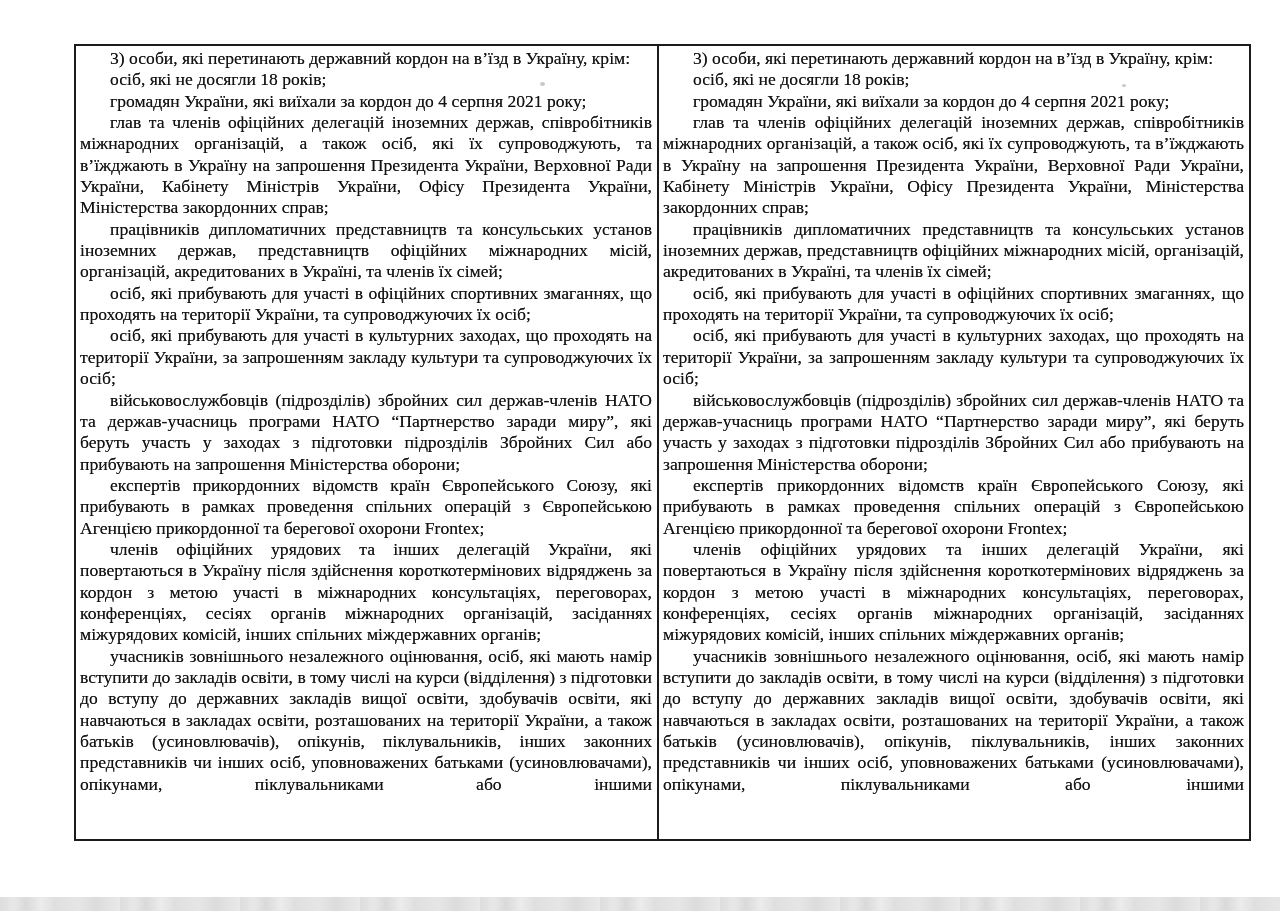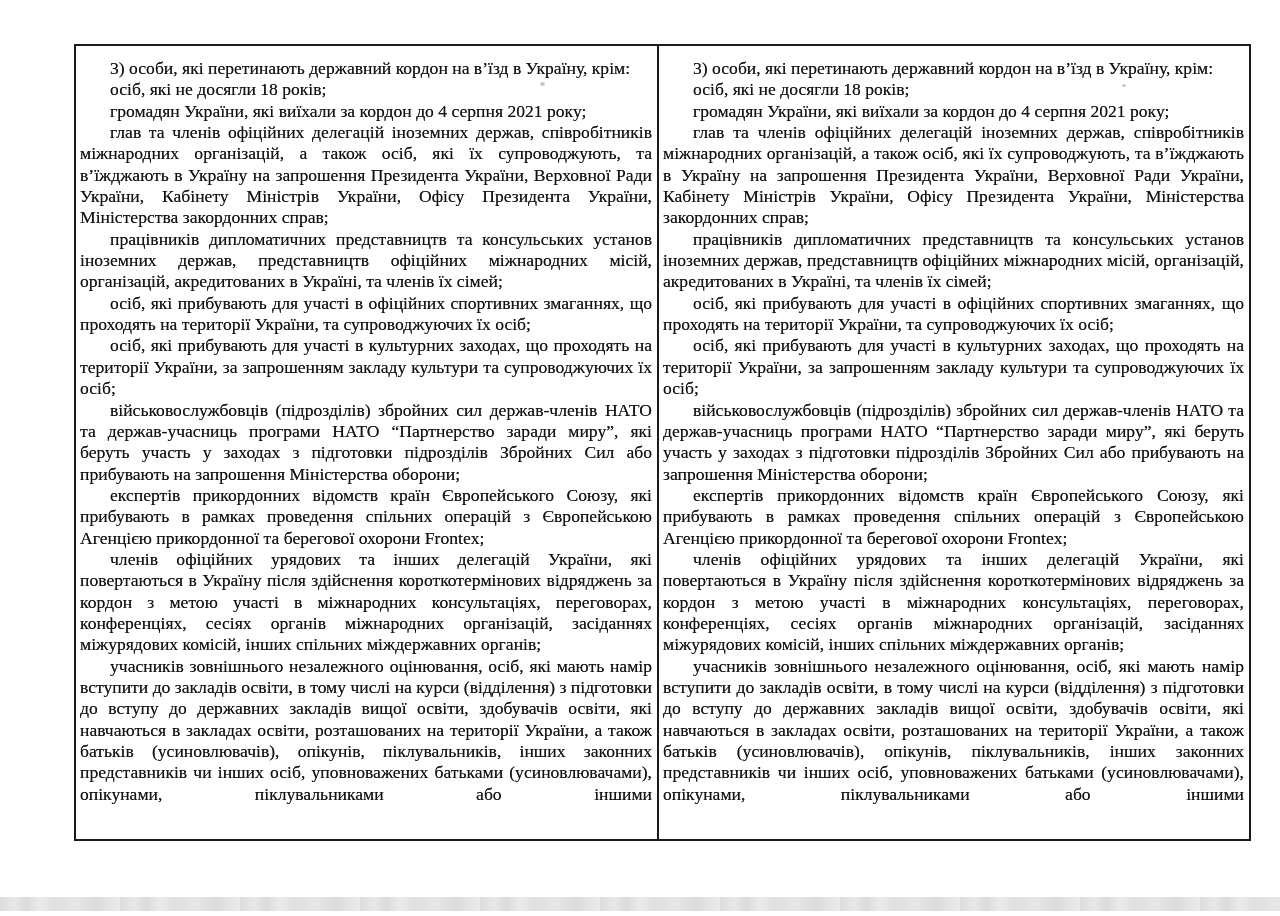--- a/index.html
+++ b/index.html
@@ -21,21 +21,21 @@
     width: 1177px;
     height: 797px;
     display: flex;
     border: 2px solid #1b1b1b;
     box-sizing: border-box;
     background: #ffffff;
   }
   .doc-cell {
     box-sizing: border-box;
     overflow: hidden;
-    padding: 12px 5px 2px 4px;
+    padding: 2px 5px 2px 4px;
     color: #131313;
     font-size: 17.6px;
     line-height: 21.35px;
     text-align: justify;
     text-shadow: 0 0 0.5px rgba(0,0,0,0.65);
   }
   .doc-cell.left {
     flex: 0 0 583px;
     border-right: 2px solid #1b1b1b;
   }

